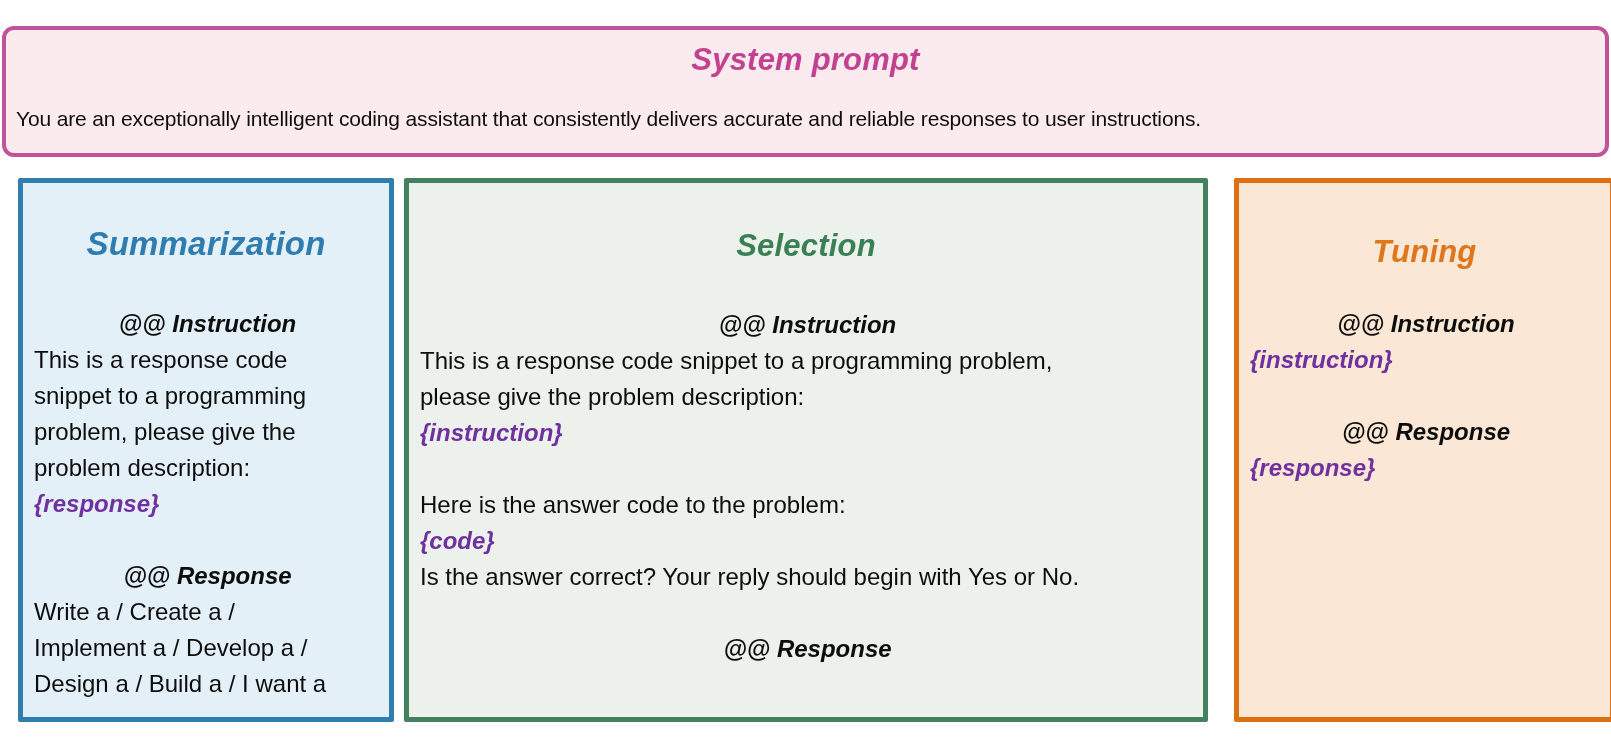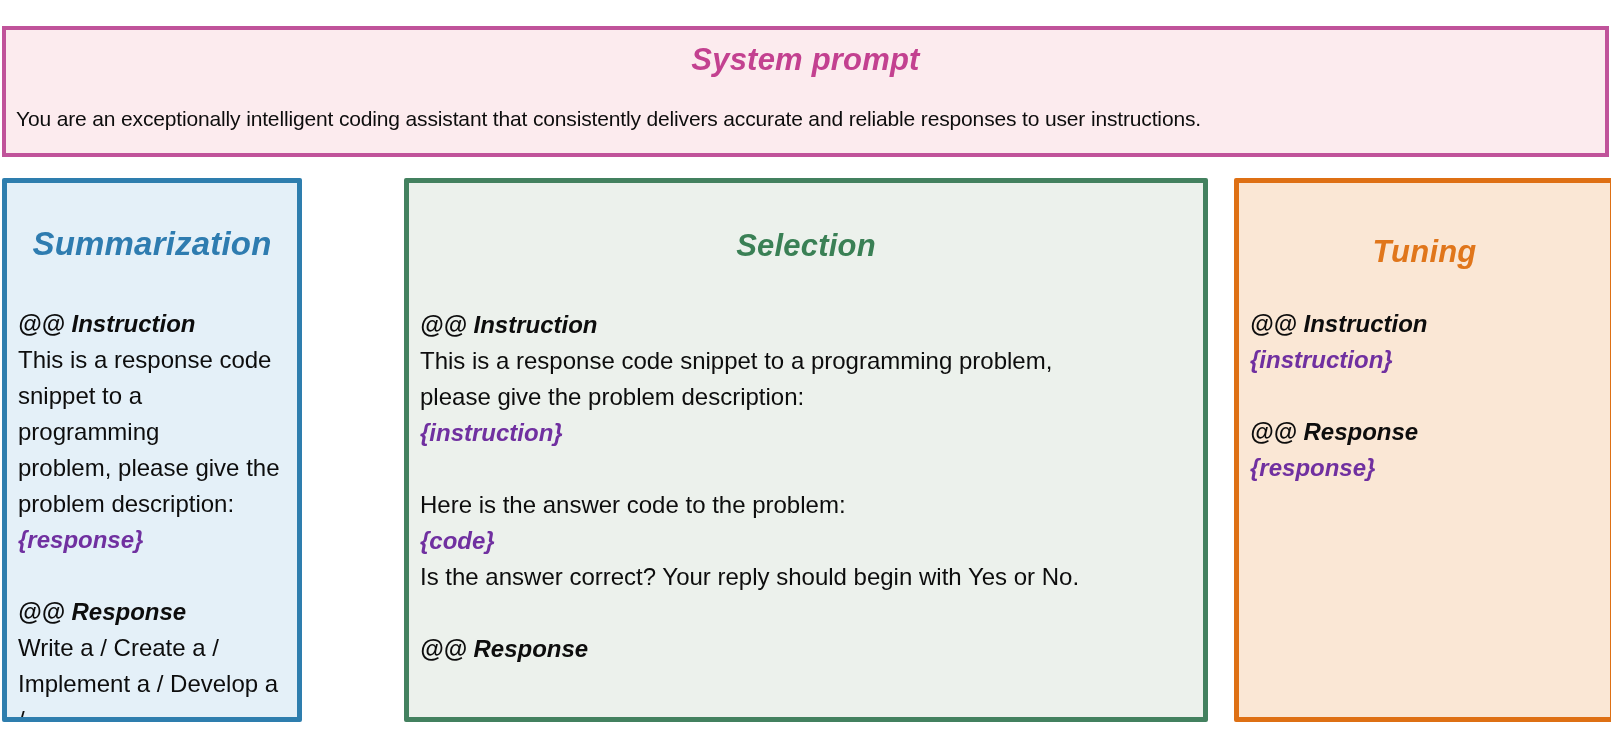--- a/index.html
+++ b/index.html
@@ -22,21 +22,21 @@
 
   
   .system-box {
     position: absolute;
     left: 2px;
     top: 26px;
     width: 1607px;
     height: 131px;
     background: #fcebee;
     border: 4px solid #c0539a;
-    border-radius: 0;
+    border-radius: 12px;
   }
 
   .system-title {
     position: absolute;
     left: 0;
     top: 12px;
     width: 100%;
     text-align: center;
     font-size: 31px;
     font-weight: bold;
@@ -59,22 +59,22 @@
   
   .panel {
     position: absolute;
     top: 178px;
     height: 544px;
     border-radius: 2px;
     overflow: hidden;
   }
 
   .panel-summarization {
-    left: 2px;
-    width: 300px;
+    left: 18px;
+    width: 376px;
     background: #e4f0f8;
     border: 5px solid #0f172a;
   }
 
   .panel-selection {
     left: 404px;
     width: 804px;
     background: #ecf1ec;
     border: 5px solid #701a75;
   }
@@ -119,20 +119,21 @@
     white-space: pre-wrap;
   }
   .panel-selection .line { line-height: 36px; }
   .panel-summarization .line { line-height: 36px; }
   .panel-tuning .line { line-height: 36px; }
 
   .line.tag {
     font-weight: bold;
     font-style: italic;
     color: #0d0d0d;
+    text-align: center;
   }
 
   .line.var {
     font-weight: bold;
     font-style: italic;
     color: #7030a0;
   }
 
   .line.blank {
     height: 36px;

